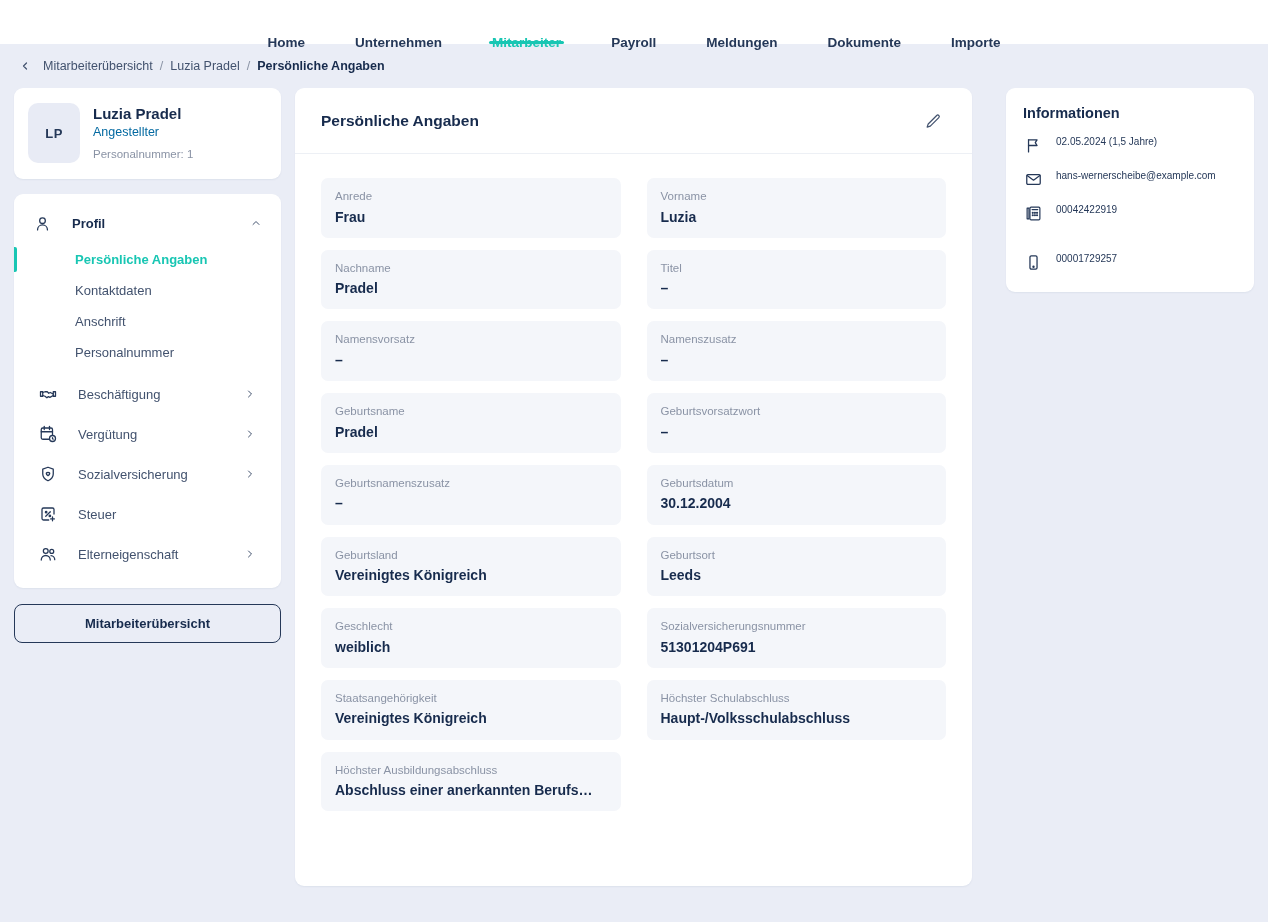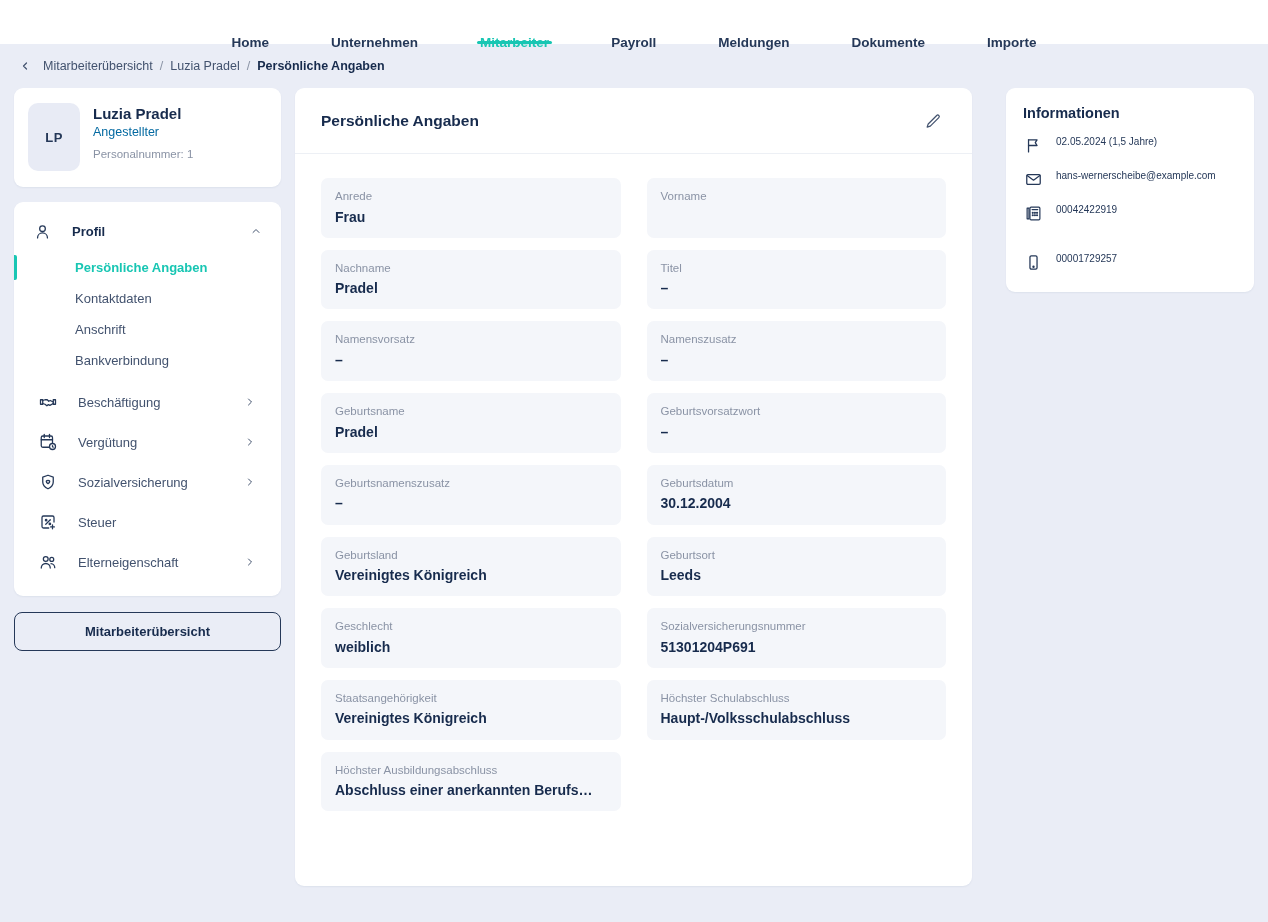--- a/index.html
+++ b/index.html
@@ -11,21 +11,21 @@
     color: #253858;
     overflow: hidden;
   }
 
   
   .topbar {
     height: 44px; background: #ffffff;
     display: flex; align-items: stretch; justify-content: center;
     position: relative;
   }
-  .nav { display: flex; align-items: stretch; gap: 12px; margin-top: 40px; }
+  .nav { display: flex; align-items: stretch; gap: 0; margin-top: 40px; }
   .nav-item {
     display: flex; align-items: center; justify-content: center;
     padding: 0 25px;
     font-size: 13.5px; font-weight: bold; color: #253858;
     cursor: pointer; position: relative; white-space: nowrap;
   }
   .nav-item.active { color: #18c6b3; }
   .nav-item.active::after {
     content: ""; position: absolute; left: 22px; right: 22px; bottom: 0;
     height: 3px; background: #18c6b3; border-radius: 2px;
@@ -56,21 +56,21 @@
   .col-right { width: 268px; flex: 0 0 268px; padding-left: 20px; }
 
   .card {
     background: #fff; border-radius: 9px;
     box-shadow: 0 1px 2px rgba(23,43,77,0.06);
   }
 
   
   .emp-card { display: flex; align-items: flex-start; padding: 15px 14px 16px 14px; }
   .avatar {
-    width: 52px; height: 68px; border-radius: 10px;
+    width: 52px; height: 60px; border-radius: 10px;
     background: #e8ebf5; color: #253858;
     display: flex; align-items: center; justify-content: center;
     font-size: 13px; font-weight: bold; letter-spacing: .5px;
     flex: 0 0 52px;
   }
   .emp-meta { margin-left: 13px; padding-top: 1px; }
   .emp-name { font-size: 15px; font-weight: bold; color: #172b4d; line-height: 1.3; }
   .emp-role { font-size: 12.5px; color: #0369a1; margin-top: 1px; }
   .emp-num  { font-size: 11.5px; color: #8a93a5; margin-top: 9px; }
 
@@ -204,21 +204,21 @@
           <svg width="12" height="12" viewBox="0 0 24 24" fill="none" stroke="currentColor" stroke-width="2" stroke-linecap="round" stroke-linejoin="round">
               <polyline points="6 15 12 9 18 15"></polyline>
             </svg>
         </span>
       </div>
 
       <div class="sub-list" id="sublist">
           <div class="sub-item active">Persönliche Angaben</div>
           <div class="sub-item">Kontaktdaten</div>
           <div class="sub-item">Anschrift</div>
-          <div class="sub-item">Bankverbindung</div>
+          <div class="sub-item">Personalnummer</div>
         </div>
 
       <div class="side-spacer"></div>
 
       <div id="siderows">
           <div class="side-row">
             <span class="side-ico">
               <svg width="18" height="18" viewBox="0 0 24 24" fill="none" stroke="currentColor" stroke-width="1.7" stroke-linecap="round" stroke-linejoin="round">
                 <path d="M2 9h3v6H2z"></path>
                 <path d="M19 9h3v6h-3z"></path>
@@ -310,20 +310,21 @@
             </svg>
         </button>
       </div>
       <div class="grid" id="fieldgrid">
           <div class="field">
             <div class="field-label">Anrede</div>
             <div class="field-value">Frau</div>
           </div>
           <div class="field">
             <div class="field-label">Vorname</div>
+            <div class="field-value">Luzia</div>
           </div>
           <div class="field">
             <div class="field-label">Nachname</div>
             <div class="field-value">Pradel</div>
           </div>
           <div class="field">
             <div class="field-label">Titel</div>
             <div class="field-value">–</div>
           </div>
           <div class="field">

